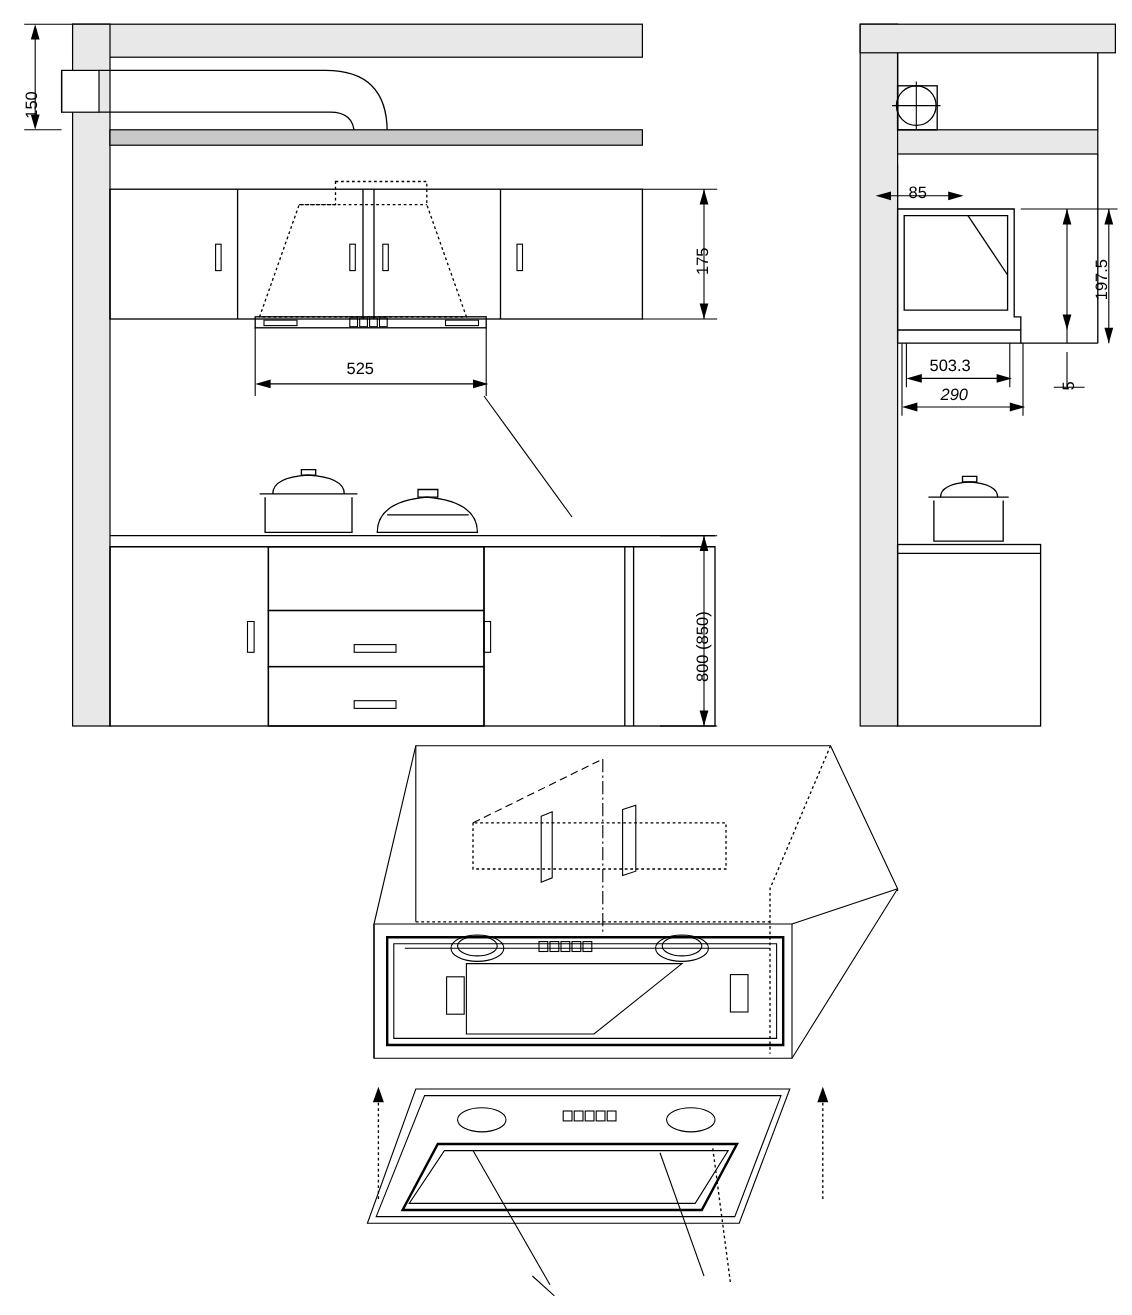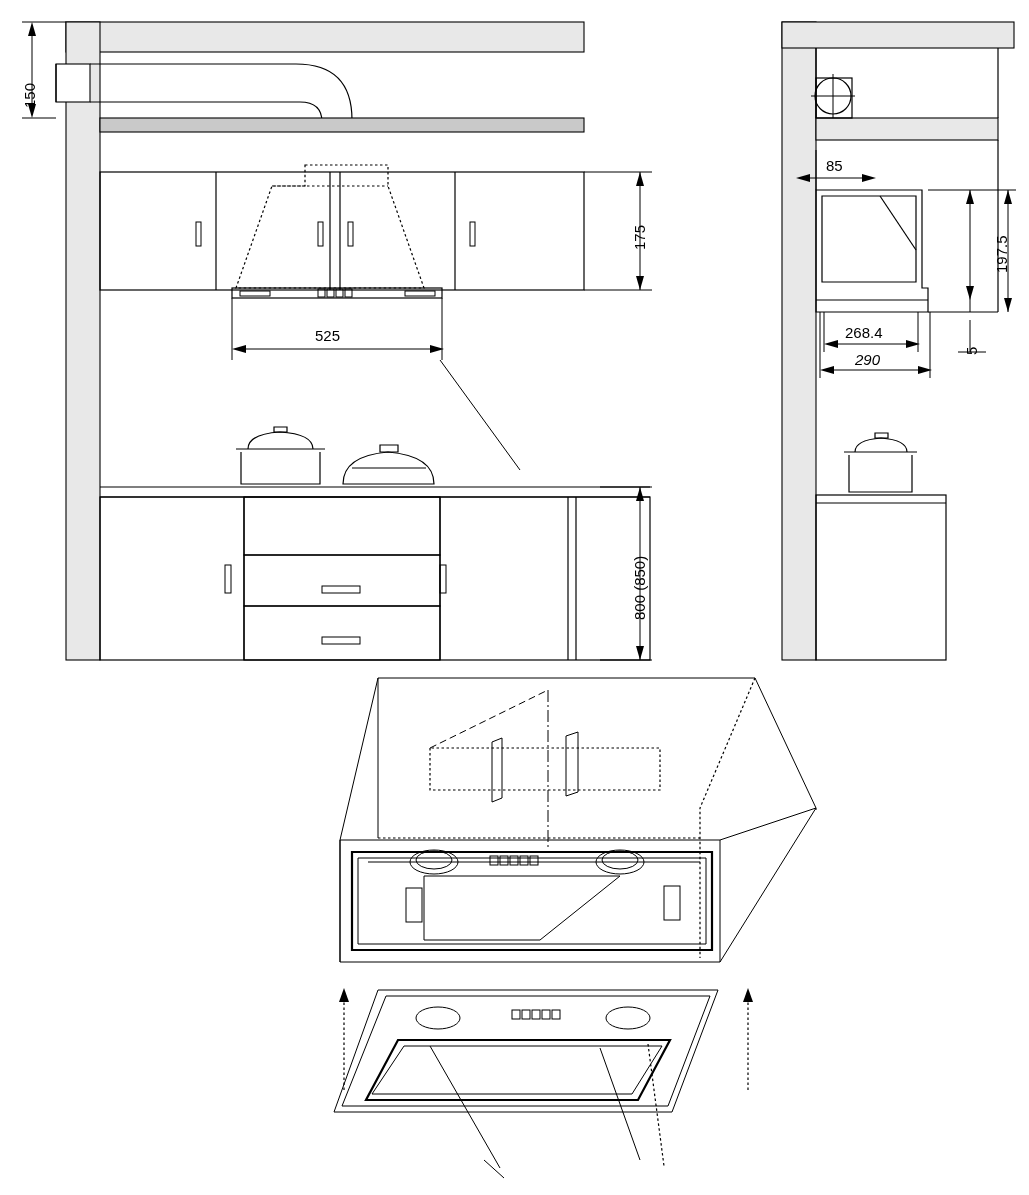--- a/index.html
+++ b/index.html
@@ -349,23 +349,23 @@
   </svg>
 
   <div class="dim-label vert" style="left:22px; top:108px; transform: rotate(-90deg);">150</div>
 
   <div class="dim-label vert" style="left:632px; top:250px; transform: rotate(-90deg);">175</div>
 
   <div class="dim-label" style="left:315px; top:328px;text-align:center;">525</div>
 
   <div class="dim-label vert" style="left:632px; top:620px; transform: rotate(-90deg);">800 (850)</div>
 
-  <div class="dim-label" style="left:826px; top:158px;">85</div>
+  <div class="dim-label" style="left:826px; top:168px;">85</div>
 
   <div class="dim-label vert" style="left:994px; top:273px; transform: rotate(-90deg);">197.5</div>
 
   <div class="dim-label vert" style="left:964px; top:355px; transform: rotate(-90deg);">5</div>
 
-  <div class="dim-label" style="left:845px; top:325px;">268.4</div>
+  <div class="dim-label" style="left:845px; top:325px;">503.3</div>
 
   <div class="dim-label" style="left:855px; top:352px;font-style:italic;">290</div>
 
 </div>
 
 </body></html>

